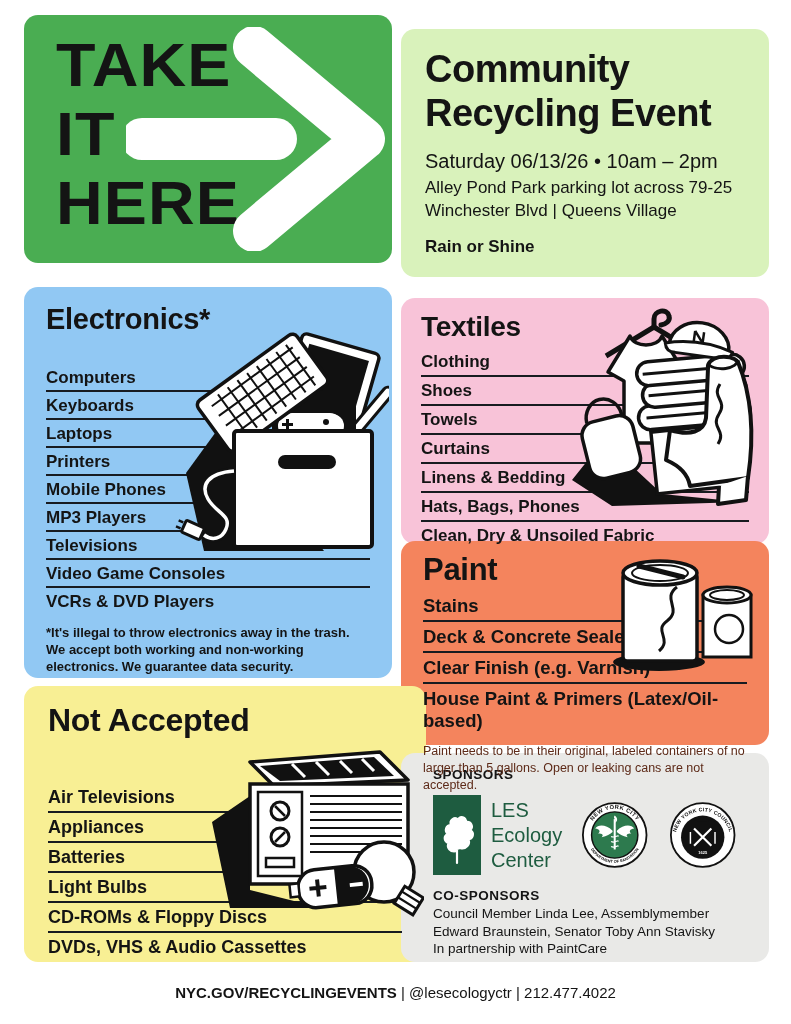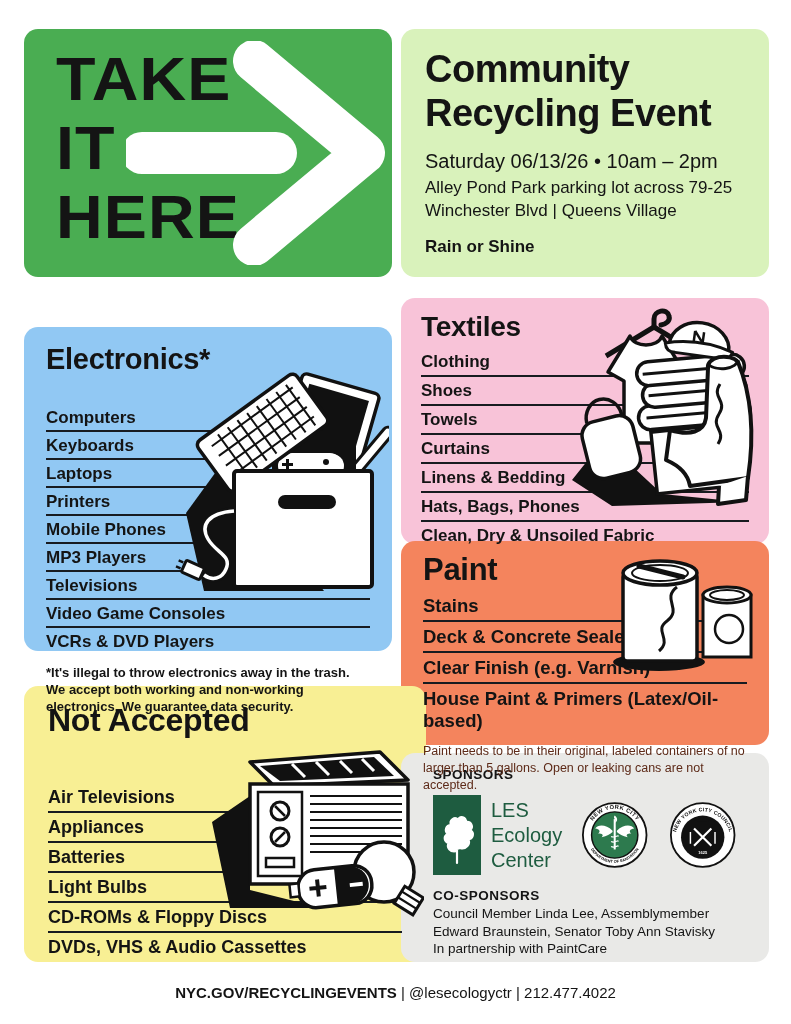--- a/index.html
+++ b/index.html
@@ -2,40 +2,40 @@
 <html style="--green: #4aad52; --light-green: #d9f2bb; --blue: #91c8f3; --pink: #f8c3d8; --orange: #f4845d; --yellow: #f8ef94; --gray: #e9e9e7; --ink: #141414; --paint-note: #5d2a18; --les-green: #1e5c40; --dsny-green: #2d7a4e;"><head>
 <meta charset="utf-8">
 <style>
   * { margin:0; padding:0; box-sizing:border-box; }
   body { background:#fff; font-family:"Liberation Sans", sans-serif; color:var(--ink,#141414); }
   .page { position:relative; width:791px; height:1024px; background:#fff; overflow:hidden; }
 
   .panel { position:absolute; border-radius:14px; }
 
   
-  .box-take { left:24px; top:29px; width:368px; height:248px; background:var(--green,#4aad52); }
+  .box-take { left:24px; top:15px; width:368px; height:248px; background:var(--green,#4aad52); }
   .take-text { position:absolute; left:32px; top:16px; font-size:61px; font-weight:bold;
                line-height:1.13; letter-spacing:1px; color:#141414; transform:scaleX(1.06); transform-origin:left top; }
   .arrow-svg { position:absolute; right:4px; top:12px; }
 
   
   .box-event { left:401px; top:29px; width:368px; height:248px; background:var(--light-green,#d9f2bb); padding:18px 24px; }
   .event-title { font-size:38px; font-weight:bold; line-height:1.16; letter-spacing:-0.5px; }
   .event-date { margin-top:15px; font-size:20px; }
   .event-addr { margin-top:4px; font-size:17px; line-height:1.32; }
   .event-note { margin-top:15px; font-size:17px; font-weight:bold; }
 
   
   .cat-title { font-weight:bold; letter-spacing:-0.3px; position:relative; z-index:2; }
   ul.cat-list { list-style:none; position:relative; z-index:1; }
   ul.cat-list li { font-weight:bold; border-bottom:2px solid #171b20; position:relative; }
   ul.cat-list li:last-child { border-bottom:none; }
   .illus { position:absolute; z-index:3; }
 
-  .box-electronics { left:24px; top:287px; width:368px; height:324px; background:var(--blue,#91c8f3); padding:16px 22px;margin-top:40px; }
+  .box-electronics { left:24px; top:287px; width:368px; height:391px; background:var(--blue,#91c8f3); padding:16px 22px; }
   .box-electronics .cat-title { font-size:29px; margin-bottom:28px; }
   .box-electronics li { font-size:17px; padding:4px 0 2px; }
   .box-electronics .footnote { position:relative; z-index:2; margin-top:10px; font-size:13px; font-weight:bold; line-height:1.32; max-width:330px; }
   .illus-electronics { left:150px; top:36px; }
 
   .box-textiles { left:401px; top:298px; width:368px; height:246px; background:var(--pink,#f8c3d8); padding:13px 20px; }
   .box-textiles .cat-title { font-size:28px; margin-bottom:5px; }
   .box-textiles li { font-size:17px; padding:4px 0 3px; }
   .illus-textiles { right:2px; top:2px; }
 

